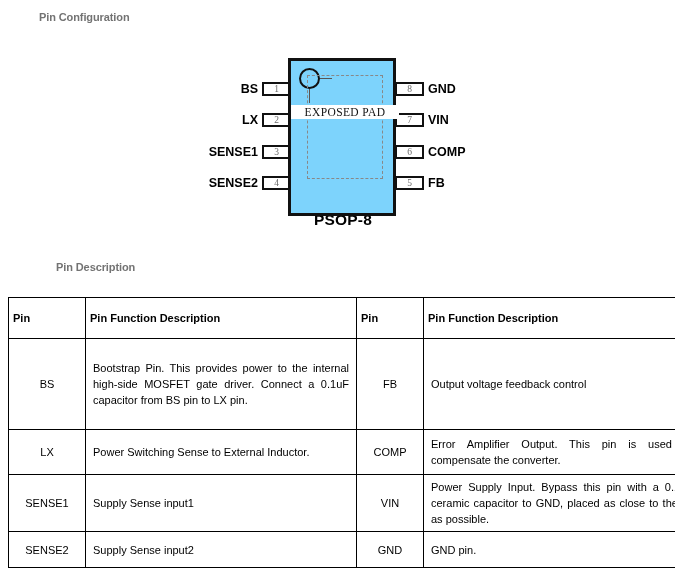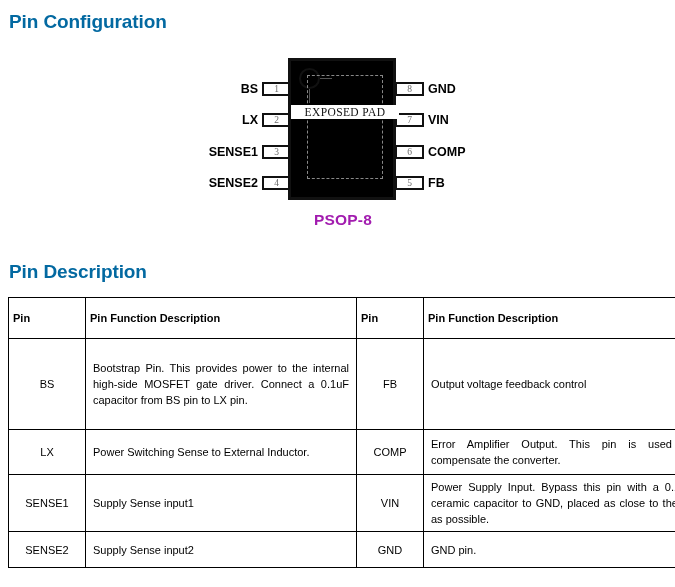--- a/index.html
+++ b/index.html
@@ -14,46 +14,47 @@
     font-family: "Liberation Sans", sans-serif;
     color: #000000;
     overflow: hidden;
   }
 
   
   .section-heading {
     position: absolute;
     font-family: "Liberation Sans", sans-serif;
     font-weight: bold;
-    font-size: 19px;
+    font-size: 11px;
     letter-spacing: -0.1px;
-    color: #0369a1;
+    color: #737373;
     white-space: nowrap;
+    margin-left: 30px;
   }
   #heading-pin-config { left: 9px; top: 11px; }
-  #heading-pin-desc   { left: 9px; top: 261px; }
+  #heading-pin-desc   { left: 26px; top: 261px; }
 
   
   #pin-diagram {
     position: absolute;
     left: 0px;
     top: 45px;
     width: 675px;
     height: 200px;
   }
 
   
   .chip-body {
     position: absolute;
     left: 288px;
     top: 13px;
     width: 108px;
-    height: 142px;
+    height: 158px;
     border: 3px solid #111;
-    background: #000000;
+    background: #7dd3fc;
     box-sizing: border-box;
     z-index: 3;
   }
   
   .chip-dot {
     position: absolute;
     left: 8px;
     top: 7px;
     width: 21px;
     height: 21px;
@@ -139,21 +140,21 @@
   #package-name {
     position: absolute;
     left: 288px;
     top: 166px;
     width: 110px;
     text-align: center;
     font-family: "Liberation Sans", sans-serif;
     font-weight: bold;
     font-size: 15.5px;
     letter-spacing: 0.2px;
-    color: #a21caf;
+    color: #000000;
   }
 
   
   #pin-table {
     position: absolute;
     left: 8px;
     top: 297px;
     width: 660px;
     border-collapse: collapse;
     table-layout: fixed;

